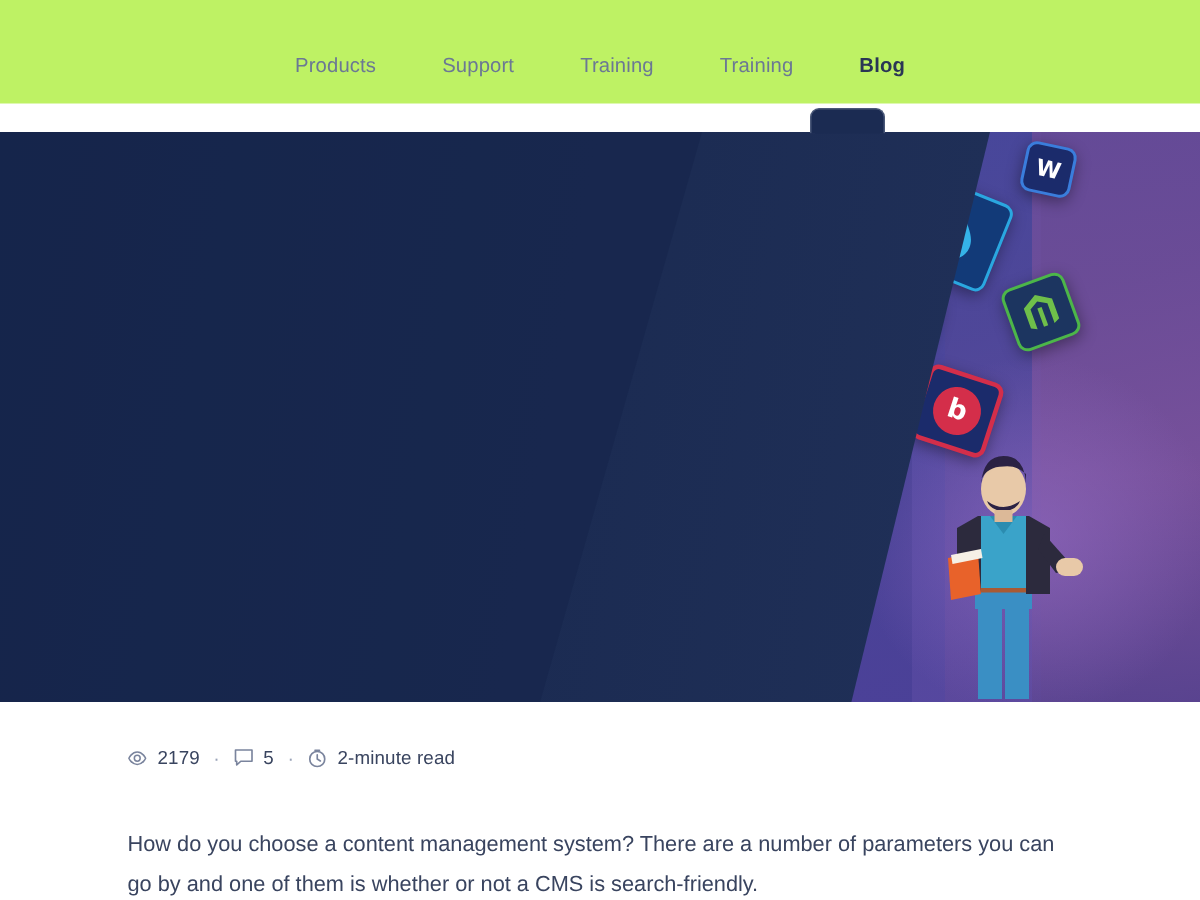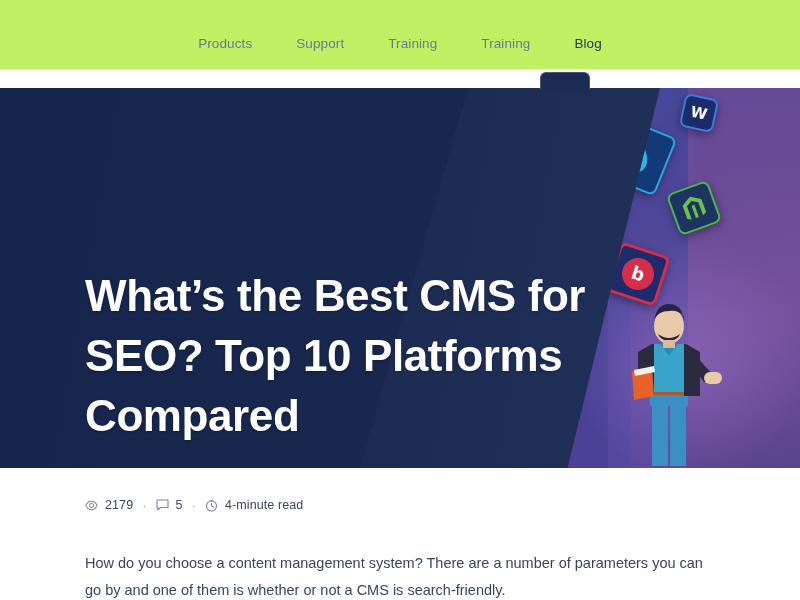--- a/index.html
+++ b/index.html
@@ -48,21 +48,21 @@
     color: #6b7894;
     letter-spacing: 0.1px;
     padding: 0 22px;
     line-height: 20px;
     cursor: pointer;
     white-space: nowrap;
   }
 
   .nav-item.active {
     color: #2a3655;
-    font-weight: normal;
+    font-weight: bold;
   }
 
   
   .nav-tab-notch {
     position: absolute;
     left: 540px;
     top: 72px;
     width: 50px;
     height: 17px;
     background: #1b2b52;
@@ -322,21 +322,20 @@
       <div class="tile" style="left:112px; top:160px; width:52px; height:52px; background:#1b2b6b; border:3px solid #d42e4a; transform:rotate(18deg);">
         <div style="width:32px;height:32px;border-radius:50%;background:#d42e4a;display:flex;align-items:center;justify-content:center;">
           <span class="glyph" style="font-size:18px;color:#ffffff;">b</span>
         </div>
       </div>
     </div>
 
     <div class="hero-overlay"></div>
     <div class="hero-overlay-2"></div>
 
-    <h1 class="hero-title">What’s the Best CMS for SEO? Top 10 Platforms Compared</h1>
   </section>
 
   <article class="article">
 
     <div class="meta-row">
 
       <div class="meta-item">
         <span class="meta-icon">
           <svg width="14" height="11" viewBox="0 0 14 11">
             <path d="M7 1 C3 1 1 5.5 1 5.5 S3 10 7 10 13 5.5 13 5.5 11 1 7 1 Z" fill="none" stroke="#7a849d" stroke-width="1.1"></path>
@@ -360,21 +359,21 @@
       <span class="meta-sep">·</span>
 
       <div class="meta-item">
         <span class="meta-icon">
           <svg width="13" height="13" viewBox="0 0 13 13">
             <circle cx="6.5" cy="7" r="5" fill="none" stroke="#7a849d" stroke-width="1.1"></circle>
             <path d="M6.5 4.2 V7 L8.6 8.3" fill="none" stroke="#7a849d" stroke-width="1.1" stroke-linecap="round"></path>
             <path d="M5 1.2 H8" stroke="#7a849d" stroke-width="1.1" stroke-linecap="round"></path>
           </svg>
         </span>
-        <span class="meta-value">4-minute read</span>
+        <span class="meta-value">2-minute read</span>
       </div>
 
     </div>
 
     <p class="lede">How do you choose a content management system? There are a number of parameters you can go by and one of them is whether or not a CMS is search-friendly.</p>
 
   </article>
 
 </div>
 

